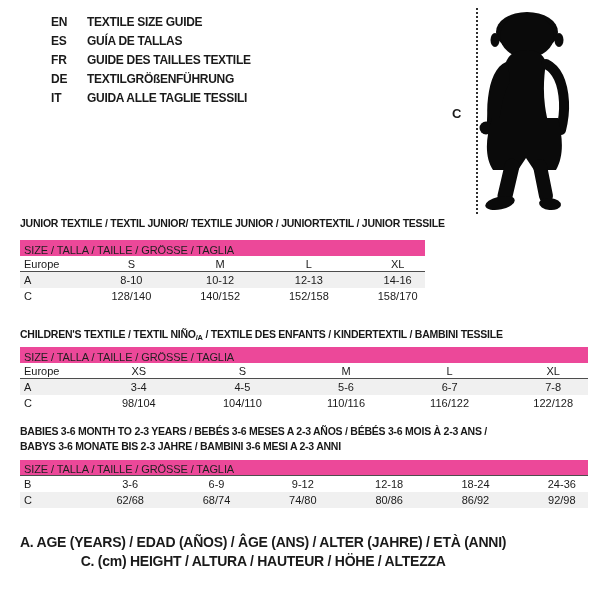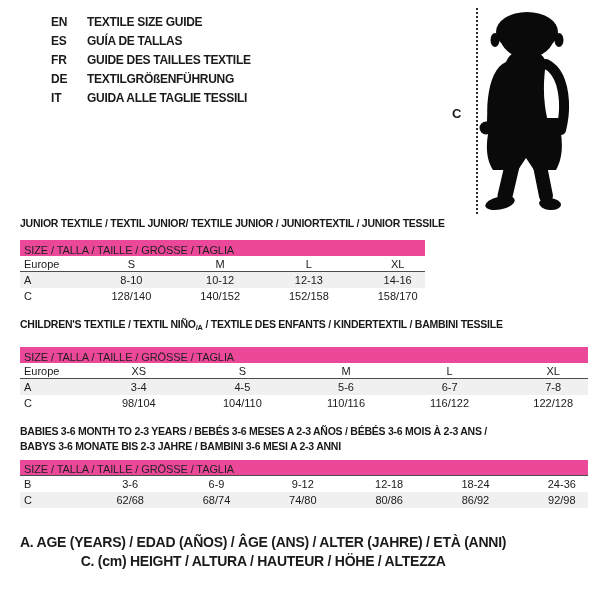--- a/index.html
+++ b/index.html
@@ -22,21 +22,21 @@
   .figure-label { position:absolute; left:12px; top:100px; font-weight:bold; font-size:13px; }
   .dotted-line { position:absolute; left:36px; top:2px; height:206px; width:0;
                  border-left:2px dotted #2e2e2e; }
   .baby-svg { position:absolute; left:38px; top:0; }
 
   
   .sec-title { font-weight:bold; font-size:10.5px; letter-spacing:-0.25px; color:#181818;
                position:absolute; left:20px; white-space:nowrap; }
   .sec-title .sub { font-size:7.5px; vertical-align:-2px; }
   .title-junior   { top:217px; }
-  .title-children { top:318px; }
+  .title-children { top:328px; }
   .title-babies   { top:424px; line-height:15px; }
 
   
   .table { position:absolute; left:20px; font-size:11px; }
   .table-junior   { top:240px; width:405px; }
   .table-children { top:347px; width:568px; }
   .table-babies   { top:460px; width:568px; }
   .t-bar { height:16px; background:#ec4899; display:flex; align-items:flex-end;
            padding-left:4px; color:#1f1f1f; letter-spacing:-0.1px; }
   .t-bar.dark-under { border-bottom:1px solid #4d4d4d; }

